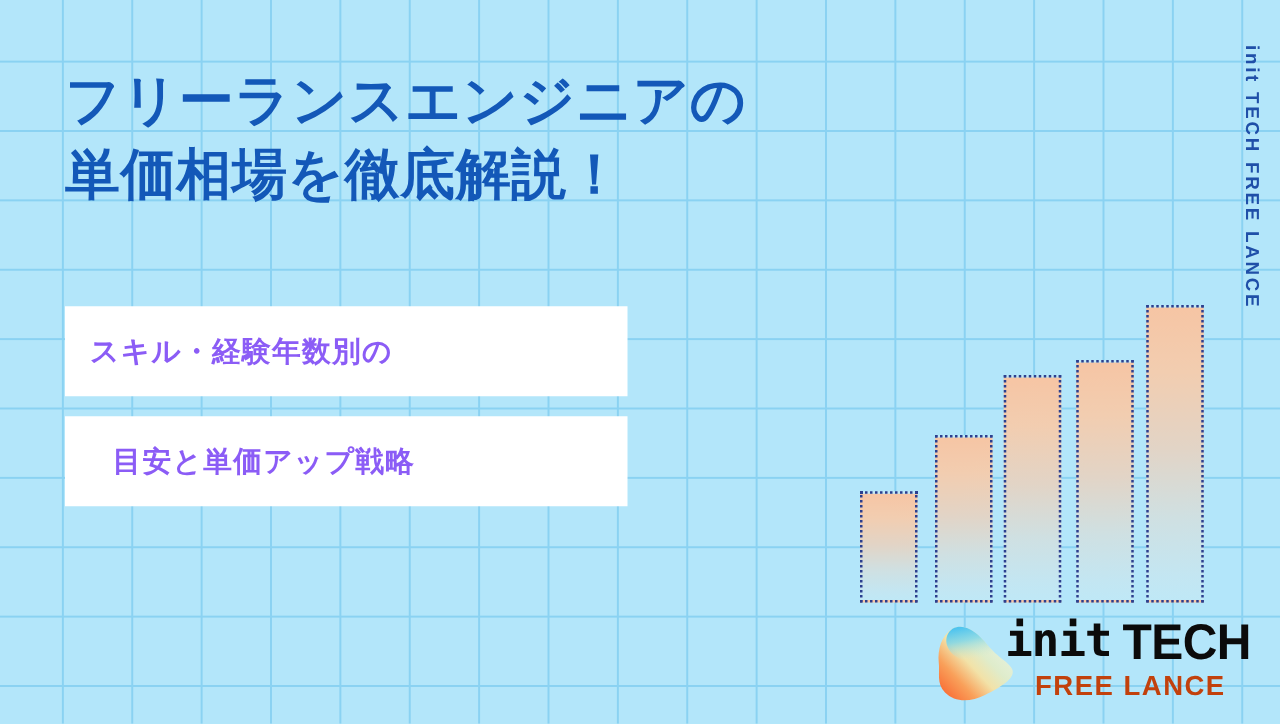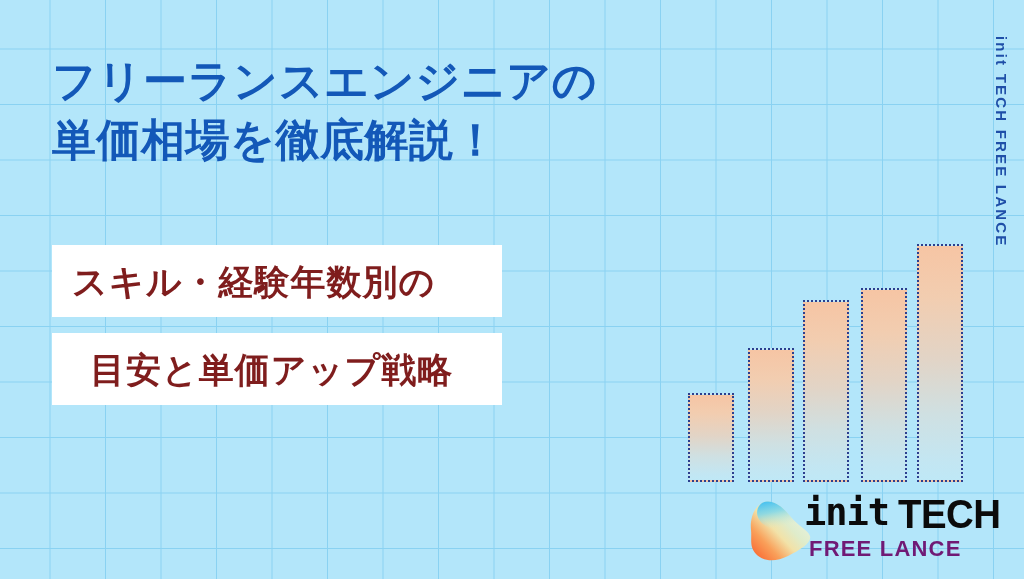--- a/index.html
+++ b/index.html
@@ -60,22 +60,22 @@
     left:52px;
     width:450px;
     height:72px;
     background:#ffffff;
     display:flex;
     align-items:center;
   }
   #subtitle-band-1 { top:245px; }
   #subtitle-band-2 { top:333px;padding-left:18px; }
   .subtitle-text {
-    color:#7f1d1d;
-    font-size:35px;
+    color:#8b5cf6;
+    font-size:23px;
     font-weight:700;
     letter-spacing:1px;
     padding-left:20px;
     line-height:1;
   }
 
   
   #side-text {
     position:absolute;
     right:14px; top:36px;
@@ -125,24 +125,24 @@
     letter-spacing:-0.5px;
     line-height:1;
     margin-left:9px;
     transform:scaleX(0.96);
     transform-origin:left bottom;
   }
   #logo-line2 {
     font-family:"Liberation Sans", sans-serif;
     font-size:22px;
     font-weight:700;
-    color:#701a75;
+    color:#c2410c;
     letter-spacing:1.2px;
     margin-top:2px;
-    margin-left:5px;
+    margin-left:24px;
     line-height:1;
   }
 </style>
 </head>
 <body>
 
 <div id="grid-bg"></div>
 
 <div id="bar-chart">
   <div class="bar" style="left: 0px; height: 89px; width: 46px;"></div>

